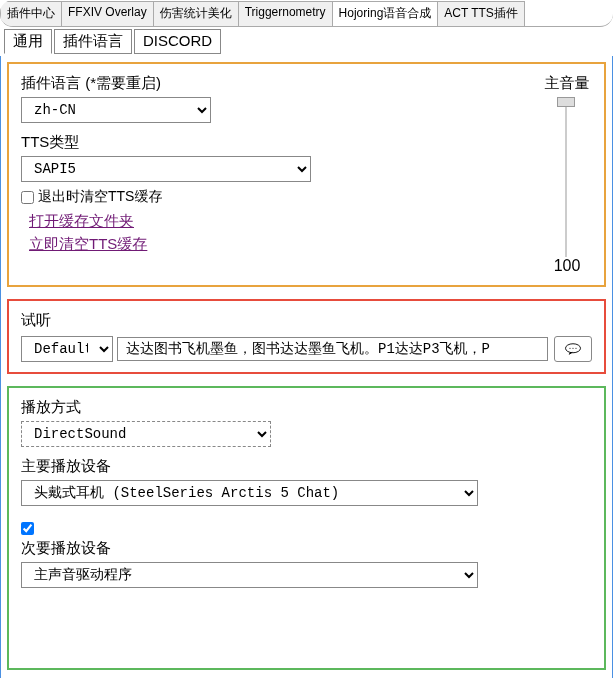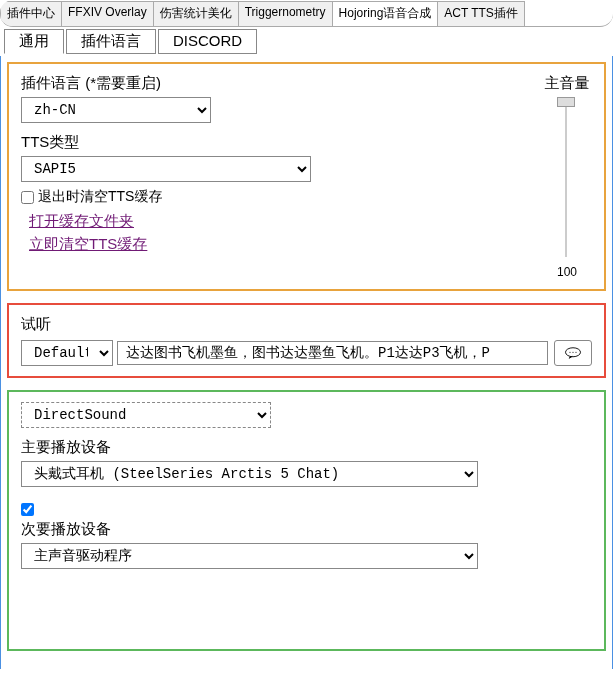--- a/index.html
+++ b/index.html
@@ -34,21 +34,21 @@
   background: #fff;
   border-bottom: 1px solid #fff;
   z-index: 2;
 }
 .sub-tabs {
   display: flex;
   padding: 2px 4px;
   font-size: 15px;
 }
 .sub-tabs .tab {
-  padding: 2px 14px;
+  padding: 2px 8px;
   border: 1px solid #888;
   border-bottom: 1px solid #888;
   background: #fff;
   margin-right: 2px;
   cursor: pointer;
 }
 .sub-tabs .tab.active {
   background: #fff;
   border-bottom: 1px solid #fff;
   position: relative;
@@ -95,21 +95,21 @@
 }
 .slider-thumb {
   position: absolute;
   top: 0;
   left: 2px;
   width: 18px;
   height: 10px;
   background: #ddd;
   border: 1px solid #999;
 }
-.volume-value { margin-top: 8px; font-size: 12px; }
+.volume-value { font-size: 16px; }
 .preview-row { display: flex; align-items: center; margin-top: 6px; }
 .preview-input { flex: 1; font-family: inherit; font-size: 14px; }
 .play-btn {
   width: 38px;
   height: 26px;
   margin-left: 6px;
   border: 1px solid #888;
   background: #fff;
   border-radius: 3px;
   cursor: pointer;
@@ -181,20 +181,21 @@
         <circle cx="8" cy="7" r="0.8" fill="#000"></circle>
         <circle cx="12" cy="7" r="0.8" fill="#000"></circle>
         <circle cx="16" cy="7" r="0.8" fill="#000"></circle>
         <path d="M9 12 L7 15 L11 12.5" fill="none" stroke="#000" stroke-width="1.2"></path>
       </svg>
     </button>
   </div>
 </div>
 
 <div class="panel green">
+  <div class="label">播放方式</div>
   <select class="select-play">
     <option>DirectSound</option>
   </select>
   <div class="spacer"></div>
   <div class="label">主要播放设备</div>
   <select class="select-device">
     <option>头戴式耳机 (SteelSeries Arctis 5 Chat)</option>
   </select>
   <div class="spacer"></div>
   <div class="checkbox-row">

